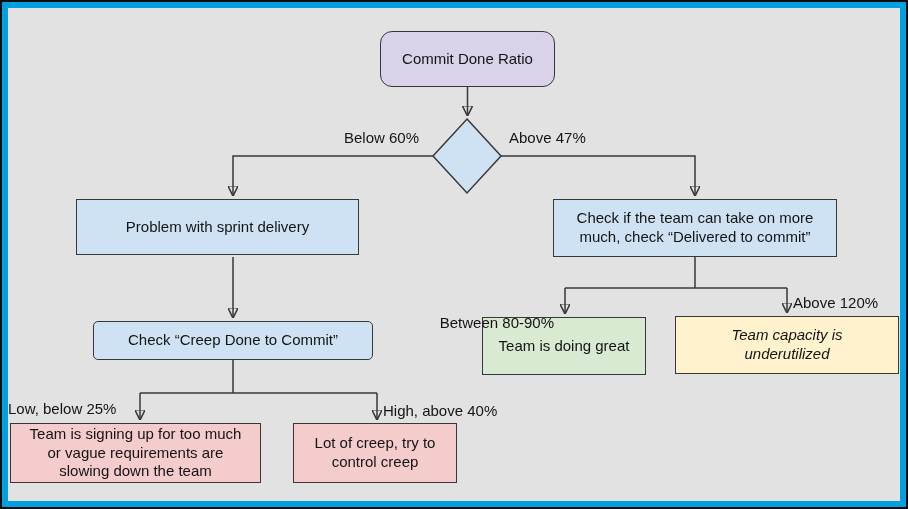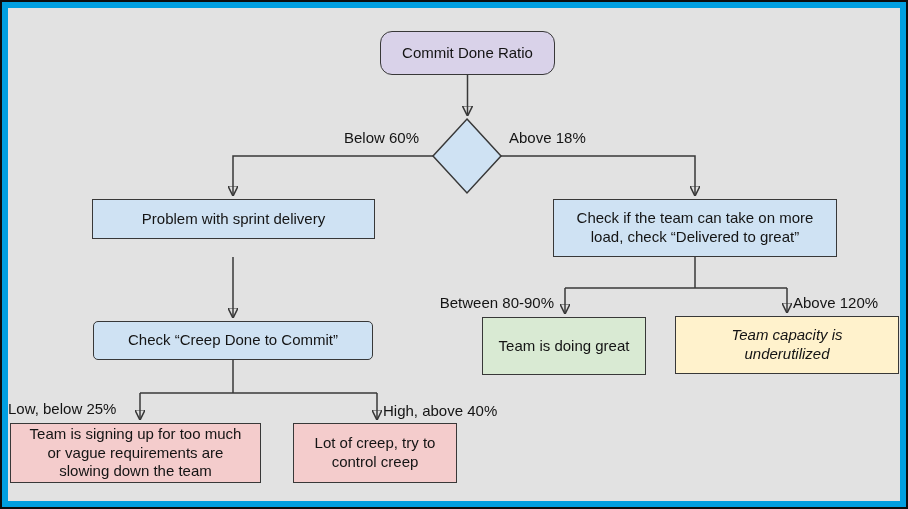--- a/index.html
+++ b/index.html
@@ -29,21 +29,21 @@
   .purple{background:var(--node-purple,#d9d2e9);}
   .blue{background:var(--node-blue,#cfe2f3);}
   .green{background:var(--node-green,#d9ead3);}
   .yellow{background:var(--node-yellow,#fff2cc);font-style:italic;}
   .pink{background:var(--node-pink,#f4cccc);}
   .r12{border-radius:12px;}
   .r10{border-radius:5px;}
   .edge-label{
     position:absolute;font-size:15px;line-height:17px;white-space:nowrap;text-align:right;
   }
-  .alignr{text-align:right;}
+  .alignr{text-align:right;margin-top:20px;}
 </style>
 </head>
 <body>
 
 <div class="frame">
   <div class="canvas">
 
     <svg class="wires" viewBox="0 0 892 493">
       <defs>
         <marker id="arr" viewBox="0 0 10 10" refX="8" refY="5" markerWidth="7" markerHeight="7" orient="auto-start-reverse">
@@ -65,44 +65,44 @@
       <path d="M132 385 L369 385"></path>
       <path d="M132 385 L132 410" marker-end="url(#arr)"></path>
       <path d="M369 385 L369 410" marker-end="url(#arr)"></path>
 
       <path d="M687 249 L687 280"></path>
       <path d="M557 280 L779 280"></path>
       <path d="M557 280 L557 304" marker-end="url(#arr)"></path>
       <path d="M779 280 L779 303" marker-end="url(#arr)"></path>
     </svg>
 
-    <div class="box purple r12" style="left:372px;top:23px;width:175px;height:44px">Commit Done Ratio</div>
+    <div class="box purple r12" style="left:372px;top:23px;width:175px;height:56px">Commit Done Ratio</div>
 
-    <div class="box blue" style="left:84px;top:191px;width:283px;height:40px">Problem with sprint delivery</div>
+    <div class="box blue" style="left:68px;top:191px;width:283px;height:56px">Problem with sprint delivery</div>
 
     <div class="box blue" style="left:545px;top:191px;width:284px;height:58px">Check if the team can take on more
-load, check “Delivered to great”</div>
+much, check “Delivered to commit”</div>
 
     <div class="box blue r10" style="left:85px;top:313px;width:280px;height:39px">Check “Creep Done to Commit”</div>
 
     <div class="box pink" style="left:2px;top:415px;width:251px;height:60px">Team is signing up for too much
 or vague requirements are
 slowing down the team</div>
 
     <div class="box green" style="left:474px;top:309px;width:164px;height:58px">Team is doing great</div>
 
     <div class="box pink" style="left:285px;top:415px;width:164px;height:60px">Lot of creep, try to
 control creep</div>
 
     <div class="box yellow" style="left:667px;top:308px;width:224px;height:58px">Team capacity is
 underutilized</div>
 
     <div class="edge-label" style="left:336px;top:121px">Below 60%</div>
 
-    <div class="edge-label" style="left:501px;top:121px">Above 18%</div>
+    <div class="edge-label" style="left:501px;top:121px">Above 47%</div>
 
     <div class="edge-label alignr" style="left:420px;top:286px;width:126px">Between 80-90%</div>
 
     <div class="edge-label" style="left:785px;top:286px">Above 120%</div>
 
     <div class="edge-label" style="left:0;top:392px">Low, below 25%</div>
 
     <div class="edge-label" style="left:375px;top:394px">High, above 40%</div>
 
   </div>

